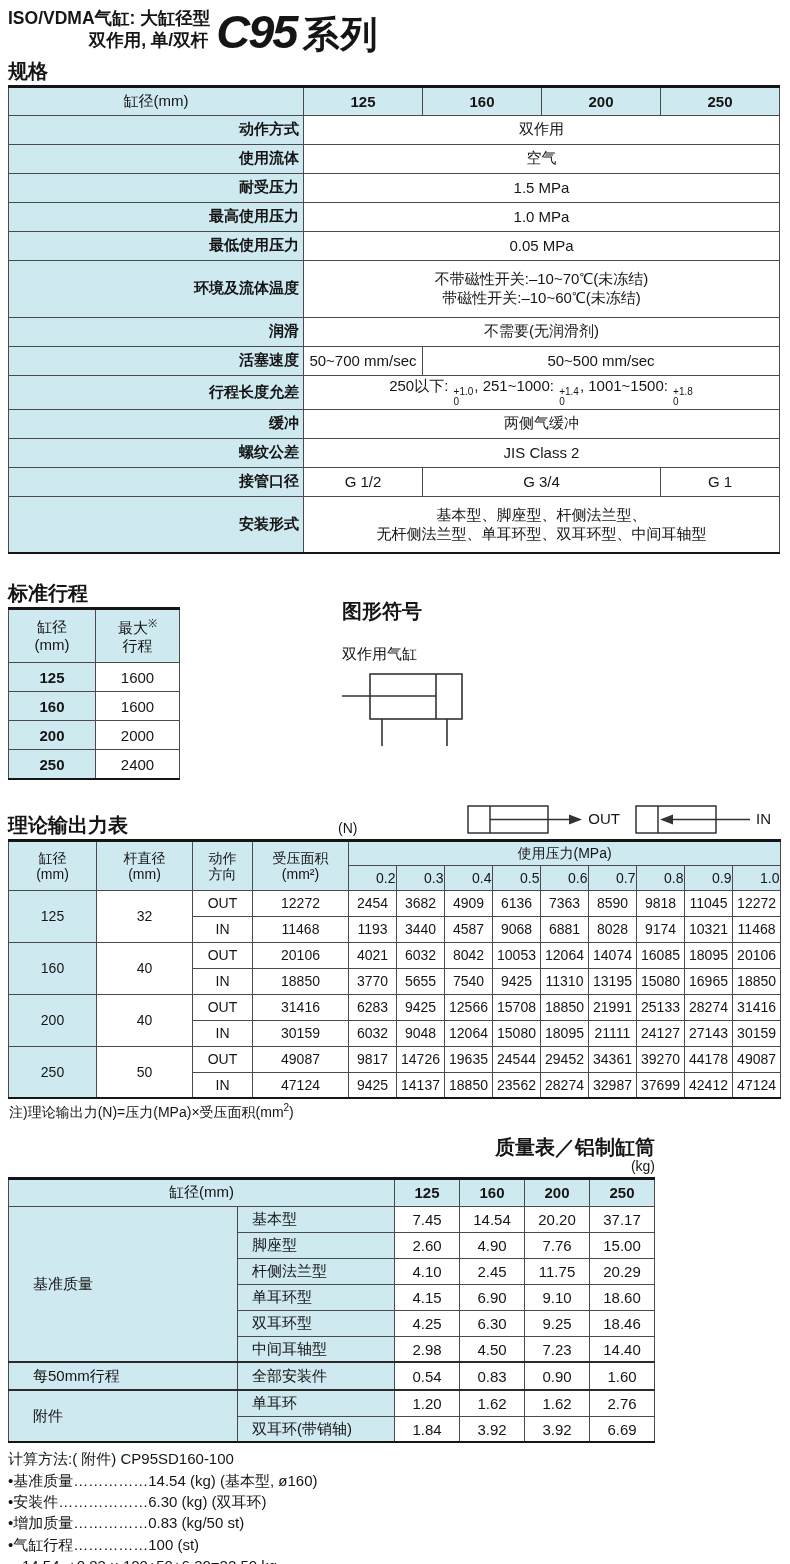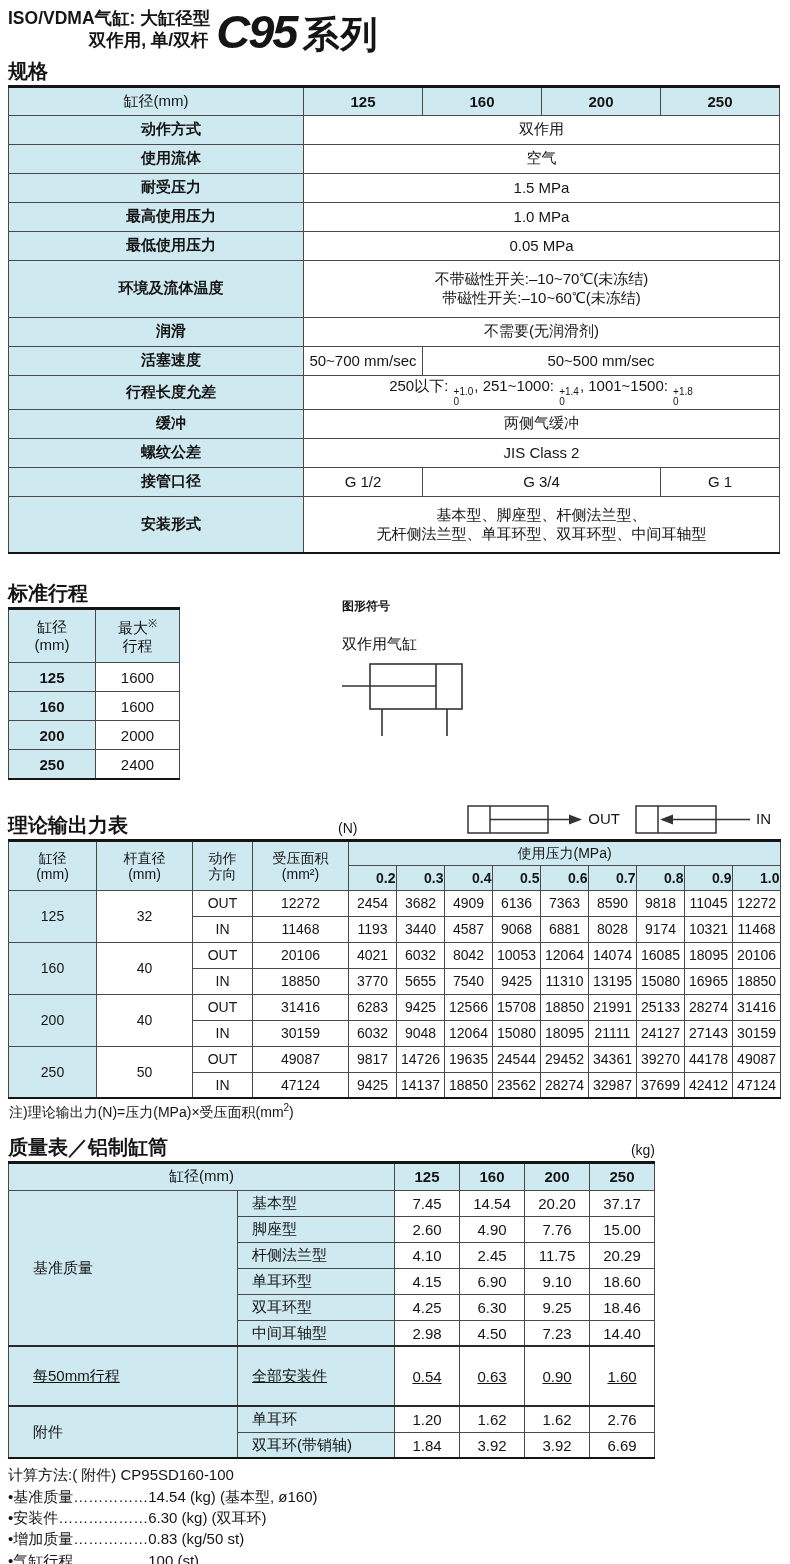--- a/index.html
+++ b/index.html
@@ -16,66 +16,66 @@
   .sec-title{font-size:20px;font-weight:bold;margin:8px 0 3px 0;line-height:1.1;}
 
   
   table{border-collapse:collapse;table-layout:fixed;}
   th,td{border:1px solid #4a4a4a;overflow:hidden;}
   .blue{background:#cfe9f0;}
 
   
   .spec-table{width:771px;border-top:3px solid #151515;border-bottom:2px solid #151515;}
   .spec-table th,.spec-table td{font-size:15px;padding:1px 4px;text-align:center;font-weight:normal;}
-  .spec-table .lbl{text-align:center;padding-left:34px;font-weight:bold;margin-left:24px;}
+  .spec-table .lbl{text-align:right;padding-left:34px;font-weight:bold;margin-left:24px;}
   .spec-table .hd{font-weight:normal;}
   .spec-table .bore{font-weight:bold;}
   .spec-table tr{height:29px;}
   .spec-table tr.tall{height:57px;}
   .tol{display:inline-flex;flex-direction:column;font-size:10px;line-height:1.05;vertical-align:-4px;text-align:left;margin:0 1px;}
 
   
   .mid-wrap{display:flex;align-items:flex-start;margin-top:20px;}
   .stroke-table{width:171px;border-top:3px solid #151515;border-bottom:2px solid #151515;}
   .stroke-table th,.stroke-table td{font-size:15px;text-align:center;padding:1px 2px;}
   .stroke-table thead tr{height:54px;}
   .stroke-table tbody tr{height:29px;}
   .stroke-table th{font-weight:normal;line-height:1.25;}
   .stroke-table .bore{font-weight:bold;}
   .stroke-table sup{font-size:11px;}
   .symbol-block{margin-left:162px;margin-top:24px;}
-  .symbol-title{font-size:12px;font-weight:bold;}
+  .symbol-title{font-size:20px;font-weight:bold;}
   .symbol-sub{font-size:15px;margin-top:20px;}
 
   
   .force-head{display:flex;align-items:flex-end;margin-top:22px;}
   .force-head .sec-title{margin:0;}
   .force-unit{font-size:14px;margin-left:210px;}
   .legend{display:flex;align-items:center;margin-left:auto;gap:4px;}
   .legend-label{font-size:15px;margin-right:10px;}
   .force-table{width:772px;margin-top:3px;border-top:3px solid #151515;border-bottom:2px solid #151515;}
   .force-table th,.force-table td{font-size:14px;font-weight:normal;text-align:center;padding:0 2px;}
   .force-table thead tr{height:25px;}
   .force-table tbody tr{height:26px;}
   .force-table thead th{line-height:1.15;}
-  .force-table .tick{font-weight:bold;padding-left:27px;}
+  .force-table .tick{font-weight:normal;padding-left:27px;}
   .c-bore{font-weight:bold;font-size:15px;background:#cfe9f0;}
   .c-val{text-align:right;padding-right:3px;}
   .note-line{font-size:14px;margin:3px 0 0 1px;}
   .note-line sup{font-size:10px;}
 
   
-  .weight-head{display:flex;align-items:flex-end;margin-top:14px;width:647px;}
+  .weight-head{display:flex;align-items:flex-end;margin-top:14px;width:647px;flex-direction:column;}
   .weight-head .sec-title{margin:0;}
   .weight-unit{font-size:14px;margin-left:auto;}
   .weight-table{width:647px;margin-top:3px;border-top:3px solid #151515;border-bottom:2px solid #151515;}
   .weight-table th,.weight-table td{font-size:15px;font-weight:normal;text-align:center;padding:0 3px;}
   .weight-table thead tr{height:28px;}
   .weight-table tbody tr{height:26px;}
-  .weight-table tbody tr.big{height:60px;text-decoration:underline;}
+  .weight-table tbody tr.big{height:28px;}
   .weight-table .bore{font-weight:bold;}
   .weight-table .glabel{text-align:left;padding-left:24px;}
   .weight-table .sub{text-align:left;padding-left:14px;}
   .weight-table tr.gsep td,.weight-table tr.gsep th{border-top:2px solid #2a2a2a;}
 
   
   .calc{font-size:15px;line-height:1.42;margin-top:5px;}
   .calc div{white-space:pre;}
   .calc .formula{padding-left:14px;}
 
@@ -474,21 +474,21 @@
           <td class="blue sub">中间耳轴型</td>
           <td>2.98</td>
           <td>4.50</td>
           <td>7.23</td>
           <td>14.40</td>
         </tr>
         <tr class="big gsep">
           <td class="blue glabel" rowspan="1">每50mm行程</td>
           <td class="blue sub">全部安装件</td>
           <td>0.54</td>
-          <td>0.63</td>
+          <td>0.83</td>
           <td>0.90</td>
           <td>1.60</td>
         </tr>
         <tr class="gsep">
           <td class="blue glabel" rowspan="2">附件</td>
           <td class="blue sub">单耳环</td>
           <td>1.20</td>
           <td>1.62</td>
           <td>1.62</td>
           <td>2.76</td>

